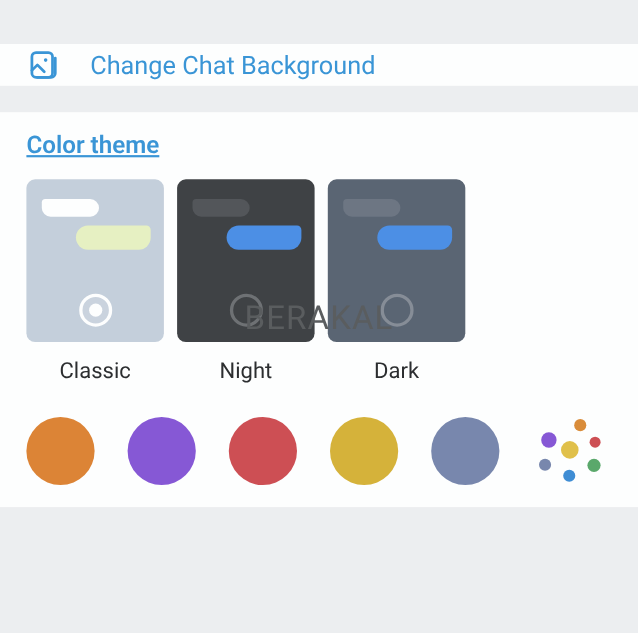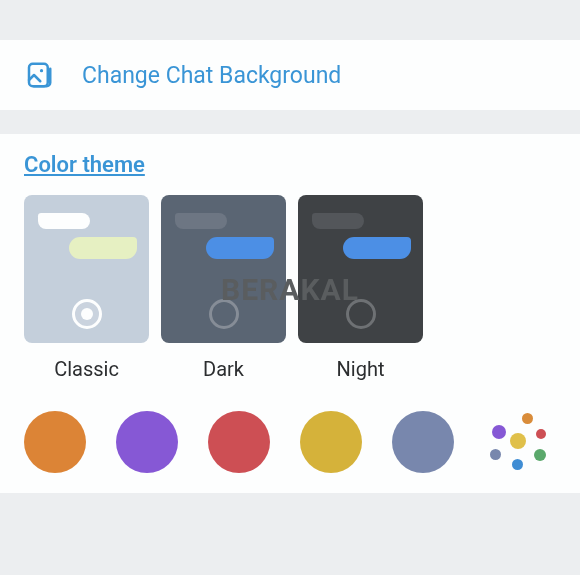--- a/index.html
+++ b/index.html
@@ -7,21 +7,21 @@
       width: 580px;
       height: 575px;
       background: #eceef0;
       font-family: -apple-system, BlinkMacSystemFont, "Segoe UI", Roboto, sans-serif;
       overflow: hidden;
       position: relative;
     }
     .header-row {
       background: #fdfefe;
       margin-top: 40px;
-      padding: 20px 24px;
+      padding: 4px 24px;
       display: flex;
       align-items: center;
       gap: 28px;
     }
     .header-icon {
       width: 30px;
       height: 30px;
       color: #3a95d6;
     }
     .header-text {
@@ -137,21 +137,21 @@
     .more-dots .d {
       position: absolute;
       border-radius: 50%;
     }
     .watermark {
       position: absolute;
       top: 272px;
       left: 50%;
       transform: translateX(-50%);
       font-size: 30px;
-      font-weight: 700;
+      font-weight: 400;
       letter-spacing: 1px;
       color: #5a5d5f;
       pointer-events: none;
     }
   </style>
 </head>
 <body>
 
 <div class="header-row">
   <span class="header-icon">
@@ -171,34 +171,34 @@
   <div class="theme-row" id="theme-row">
       <div class="theme-item">
         <div class="theme-card classic">
           <div class="bubble-left"></div>
           <div class="bubble-right"></div>
           <div class="radio-circle"></div>
         </div>
         <div class="theme-label">Classic</div>
       </div>
       <div class="theme-item">
+        <div class="theme-card night">
+          <div class="bubble-left"></div>
+          <div class="bubble-right"></div>
+          <div class="radio-circle"></div>
+        </div>
+        <div class="theme-label">Night</div>
+      </div>
+      <div class="theme-item">
         <div class="theme-card dark">
           <div class="bubble-left"></div>
           <div class="bubble-right"></div>
           <div class="radio-circle"></div>
         </div>
         <div class="theme-label">Dark</div>
-      </div>
-      <div class="theme-item">
-        <div class="theme-card night">
-          <div class="bubble-left"></div>
-          <div class="bubble-right"></div>
-          <div class="radio-circle"></div>
-        </div>
-        <div class="theme-label">Night</div>
       </div>
     </div>
 
   <div class="color-row" id="color-row">
       <div class="color-swatch" style="background: rgb(220, 132, 54);"></div>
       <div class="color-swatch" style="background: rgb(134, 88, 213);"></div>
       <div class="color-swatch" style="background: rgb(205, 79, 84);"></div>
       <div class="color-swatch" style="background: rgb(213, 178, 58);"></div>
       <div class="color-swatch" style="background: rgb(120, 135, 173);"></div>
       <div class="more-dots">

